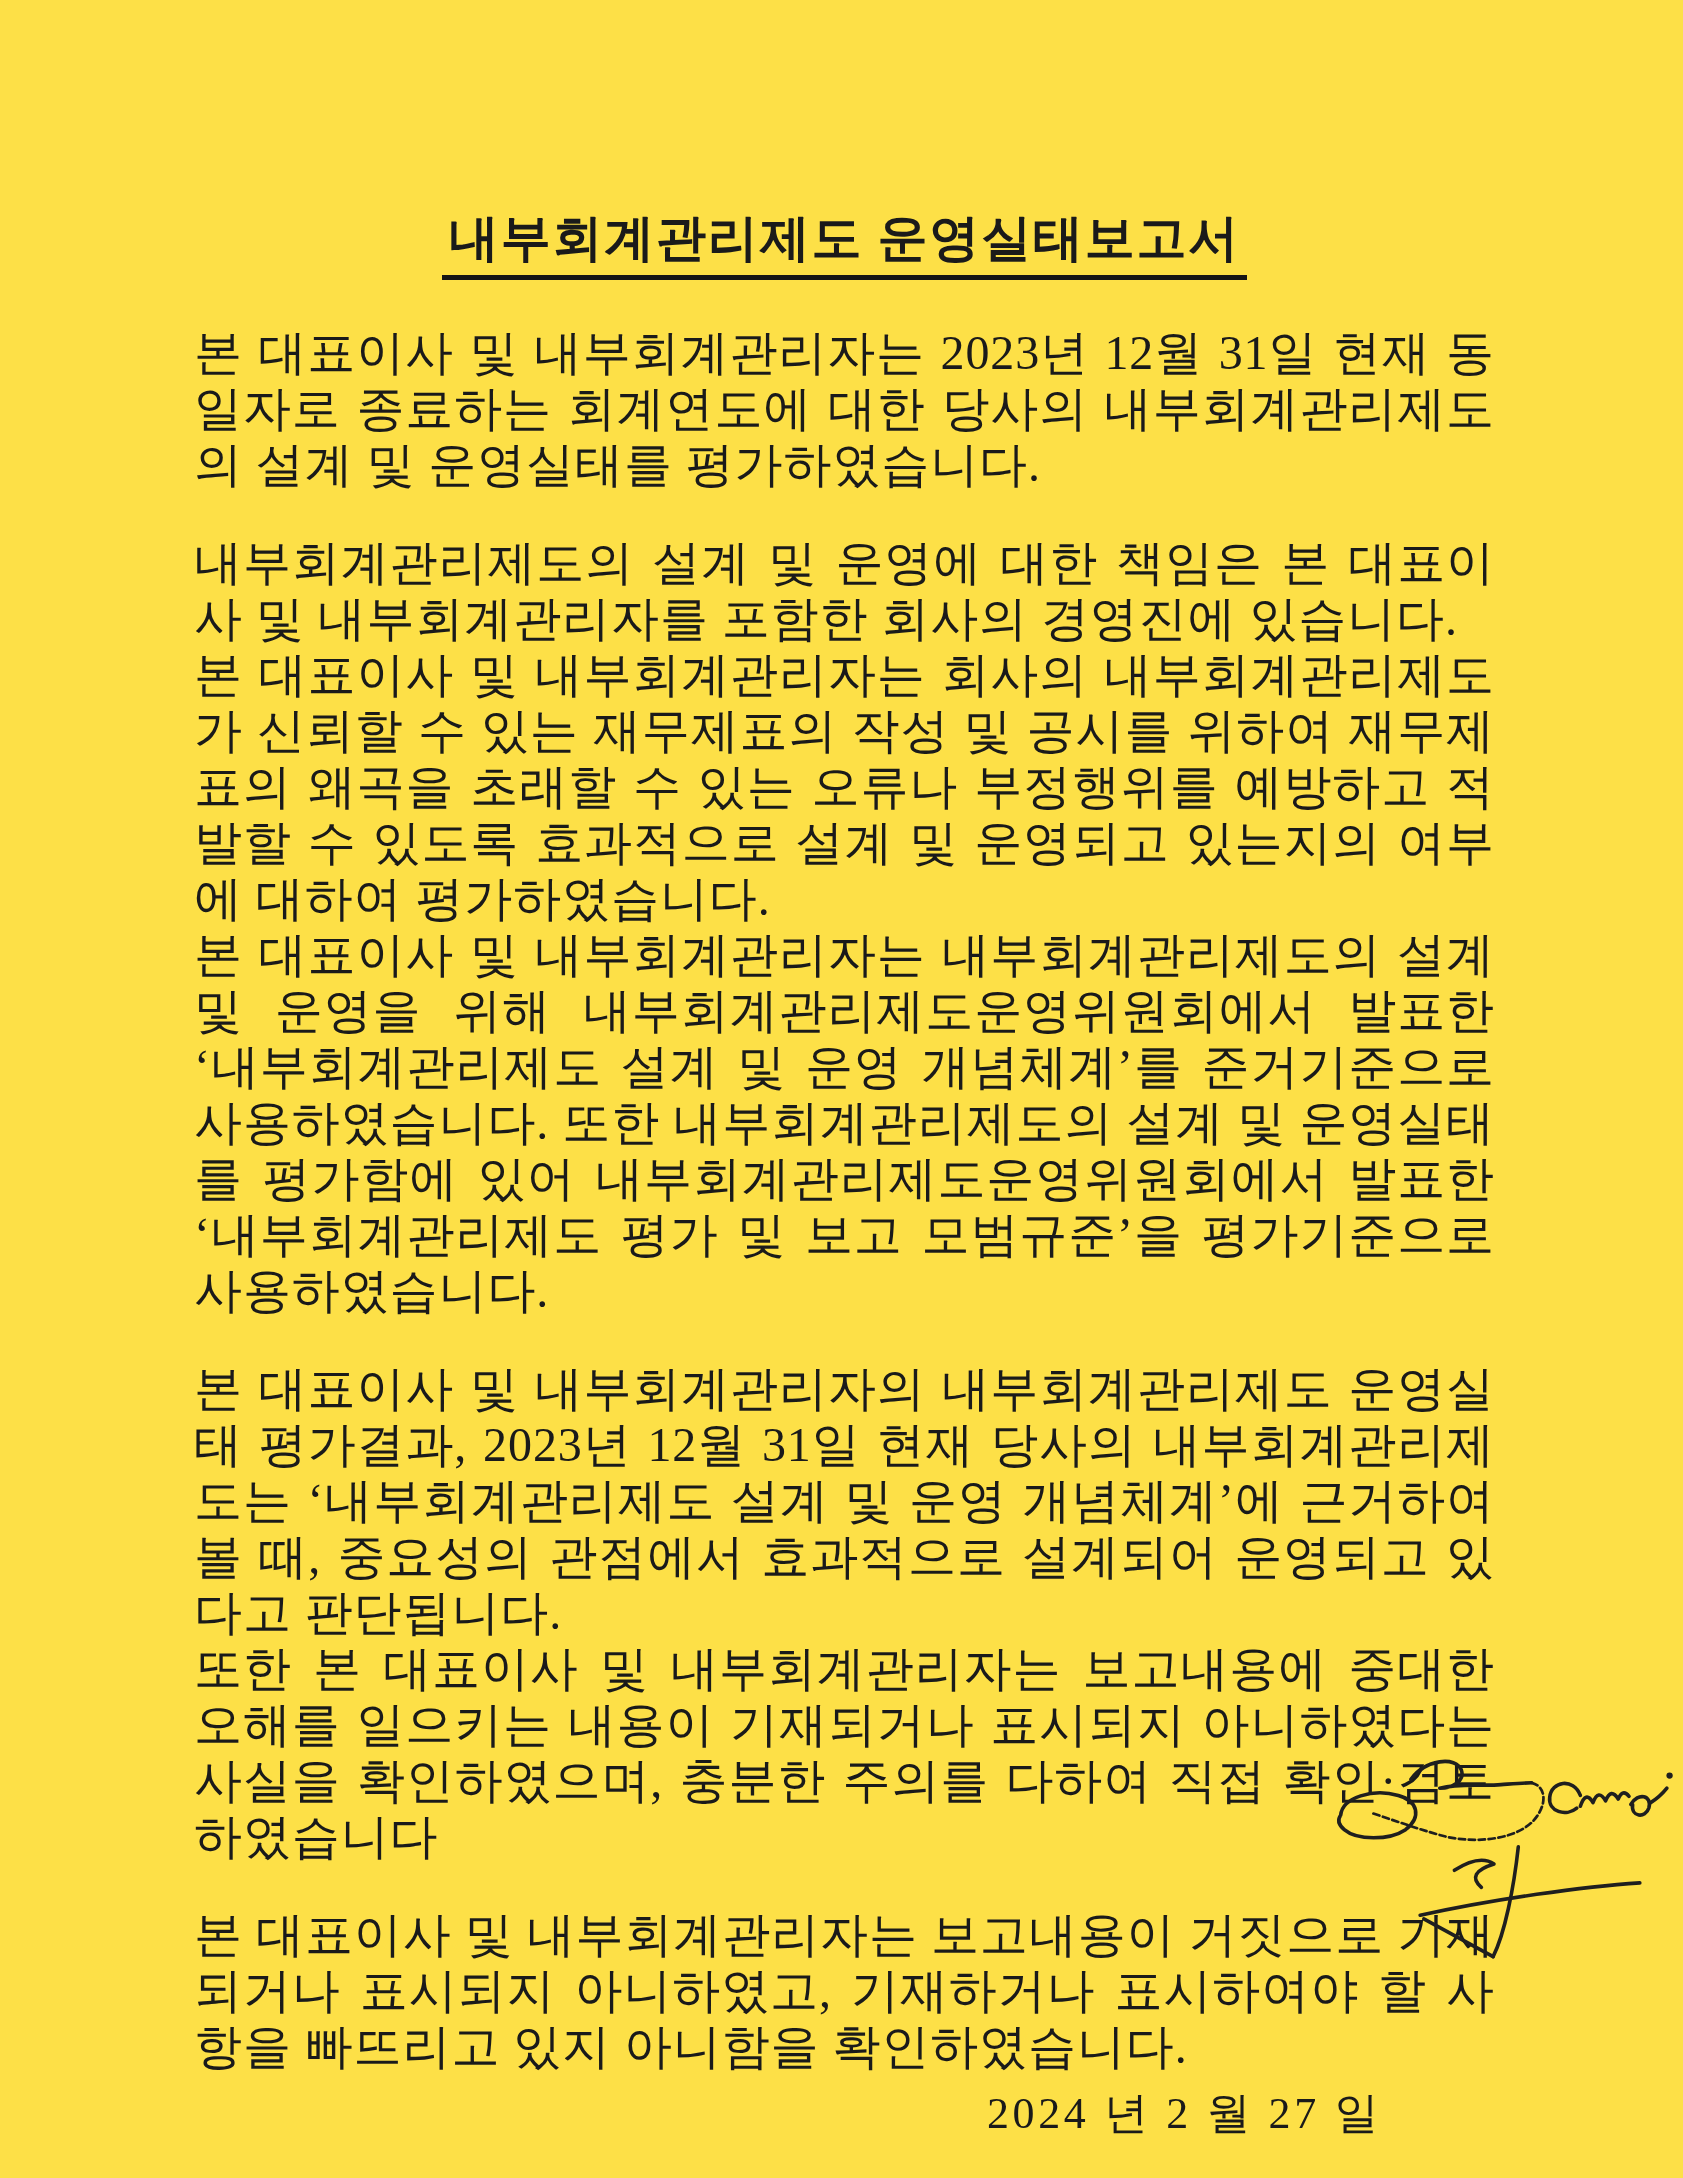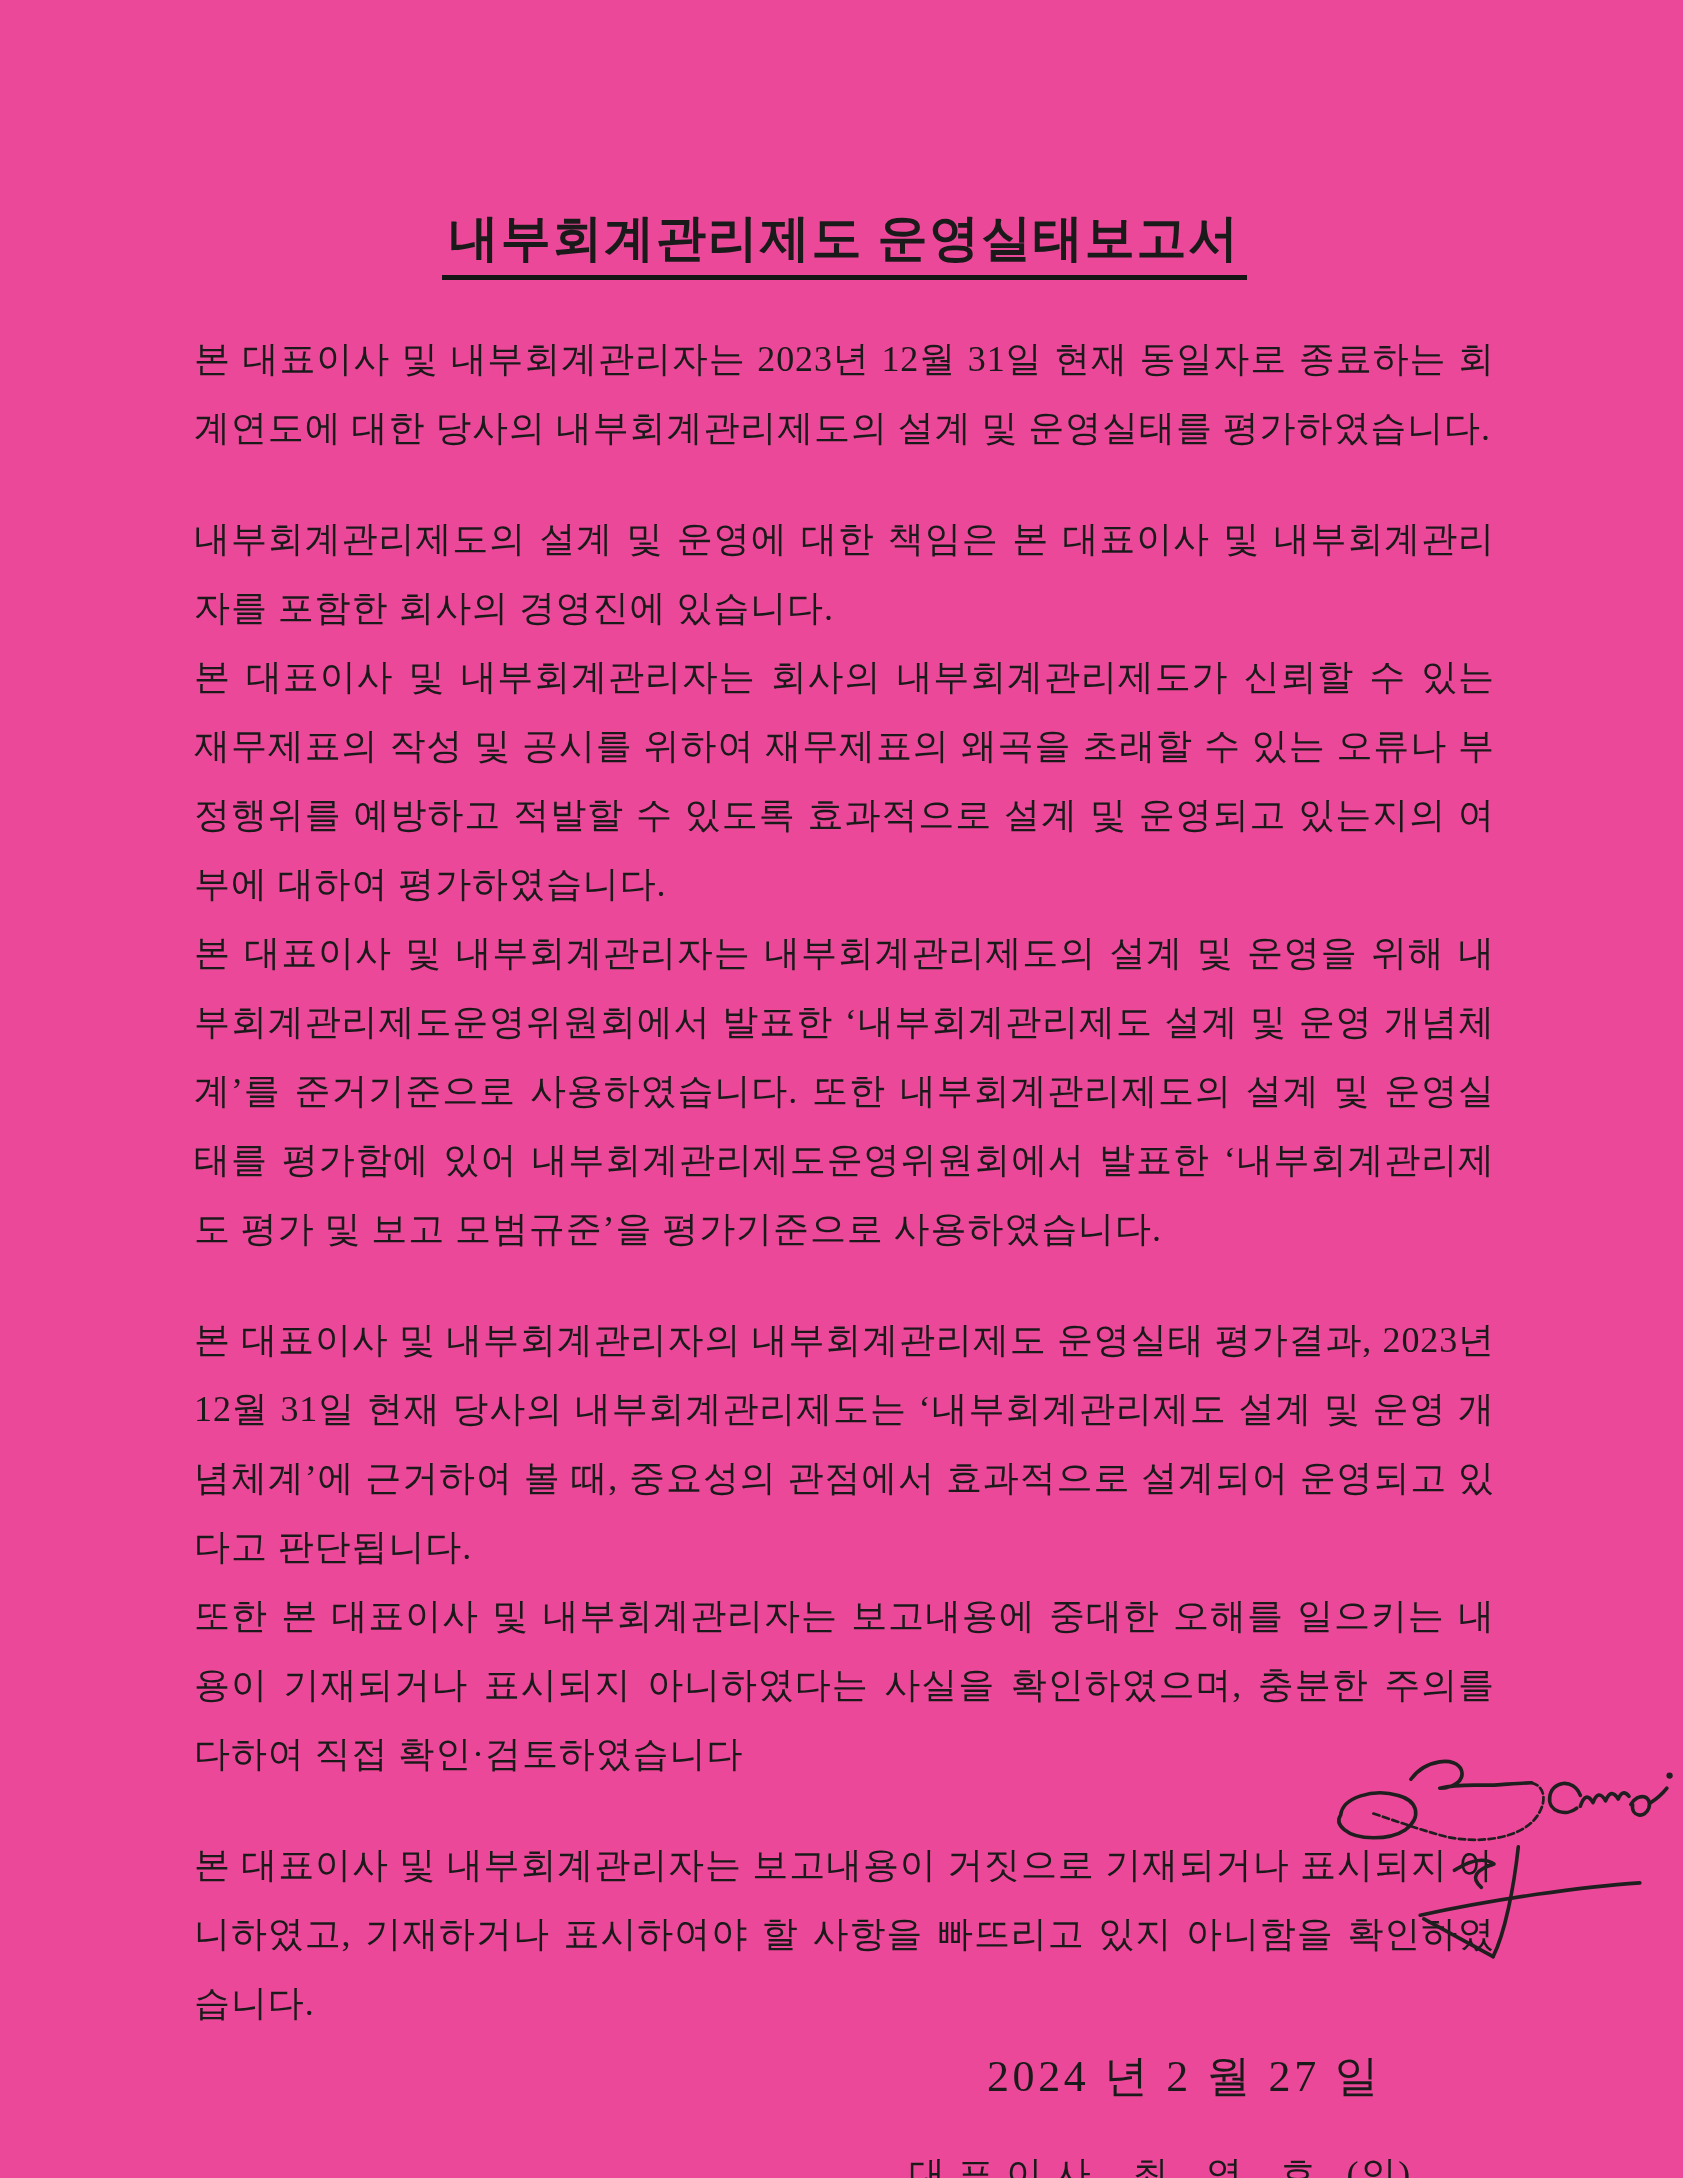--- a/index.html
+++ b/index.html
@@ -1,31 +1,31 @@
 <!DOCTYPE html>
 <html lang="ko" style="font-size:14.4px"><head>
 <meta charset="utf-8">
 <style>
   html,body { margin:0; padding:0; background:#e8e8e8; }
   .page {
     position:relative;
     width:1683px; height:2178px;
-    background:#ec4899;
+    background:#fde047;
     color:#1a1a1a;
     font-family:"Liberation Serif","DejaVu Serif",serif;
     overflow:hidden;
   }
   .content { position:absolute; left:194px; top:0; width:1301px; }
 
   .title { margin:210px 0 0 0; text-align:center; font-size:50px; line-height:56px; font-weight:700; letter-spacing:1.8px; }
   .title-text { display:inline-block; border-bottom:5.4px solid #151515; padding:0 7.2px 9px 7.2px; }
 
   .addressee { margin-top:76px; text-align:right; font-size:36px; line-height:43px; letter-spacing:0.9px; }
 
-  .body { margin-top:45px; font-size:36px; line-height:69px; }
+  .body { margin-top:45px; font-size:48px; line-height:56px; }
   .para { margin:0; text-align:justify; text-align-last:left; word-break:break-all; letter-spacing:0.9px; }
   .para.gap { margin-top:42px; }
 
   .date-line { margin-top:10.8px; font-size:44px; line-height:56px; text-align:right; padding-right:113px; letter-spacing:3.6px; }
 
   .sig-row { font-size:36px; line-height:56px; text-align:right; white-space:nowrap; }
   .sig-row.sig1 { margin-top:41px; padding-right:83px; }
   .sig-row.sig2 { margin-top:39px; padding-right:70px; }
   .sig-role.wide   { letter-spacing:12.6px; margin-right:20px; }
   .sig-role.narrow { letter-spacing:3.6px;  margin-right:23.4px; }

